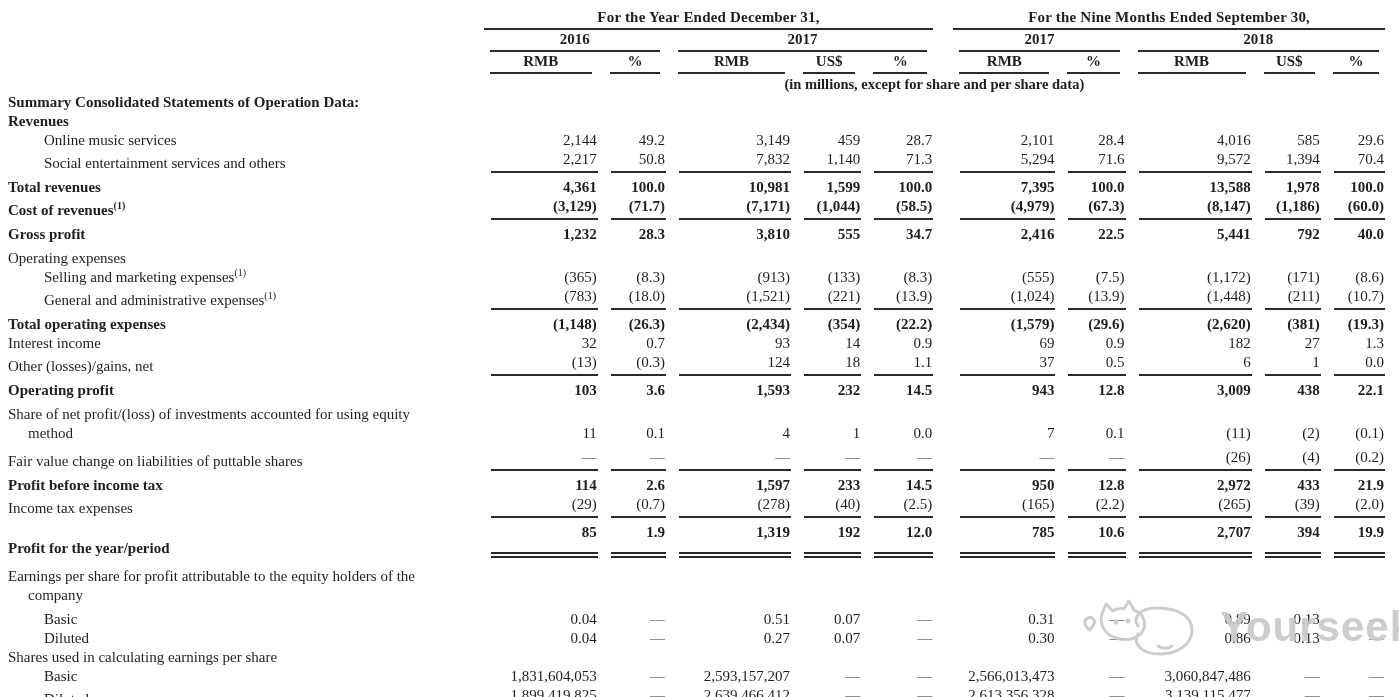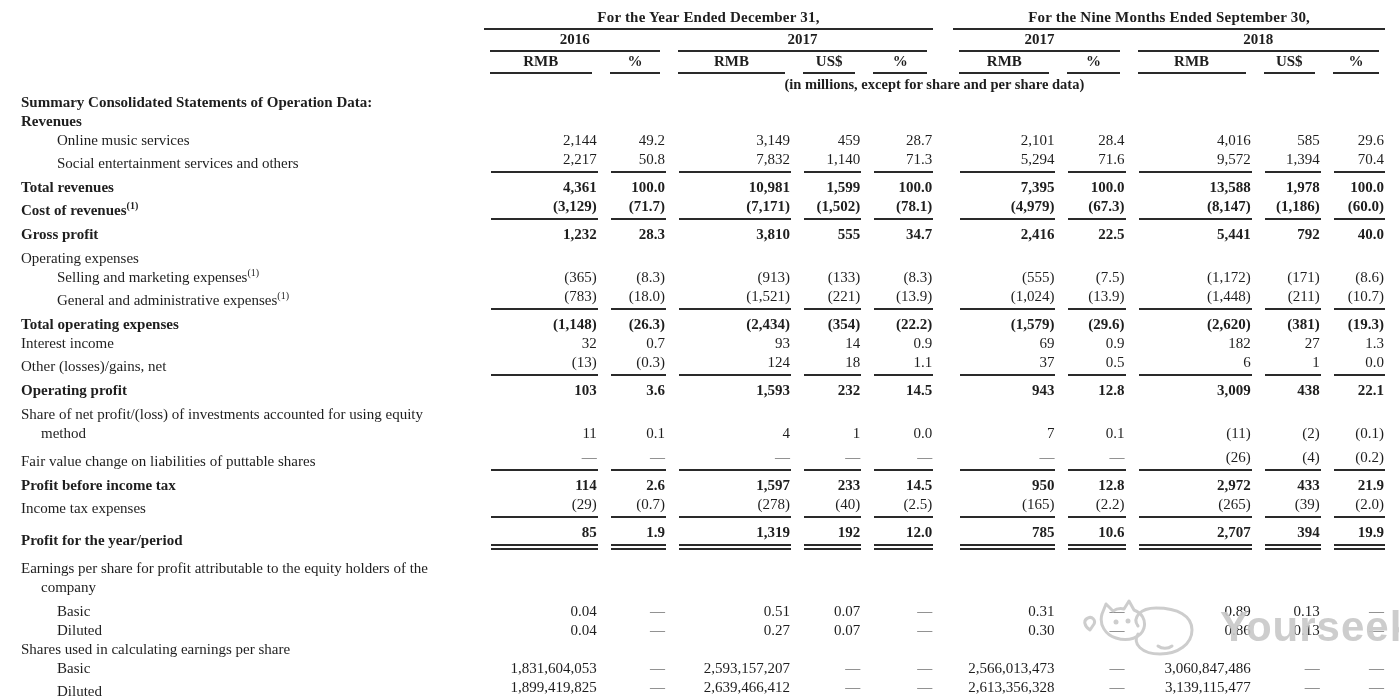--- a/index.html
+++ b/index.html
@@ -38,29 +38,29 @@
   .note {
     text-align:center; font-weight:bold; font-size:14.5px;
     padding-top:2px; line-height:17px;
   }
 
   tbody td { vertical-align:bottom; font-size:15px; line-height:19px; padding:0; }
   tr.gap  > td { padding-top:5px; }
   tr.gap2 > td { padding-top:9px; }
   tr.bold { font-weight:bold; }
 
-  td.lblcell { padding-left:21px; }
+  td.lblcell { padding-left:8px; }
   .l1.ind1 { padding-left:36px; }
   .l2 { padding-left:20px; }
   sup { font-size:10px; line-height:0; }
 
   td.num { text-align:right; }
   td.num .v { margin:0 3px 0 10px; padding-right:1px; }
   .v.rule  { border-bottom:2px solid #2a2a2a; padding-bottom:2px; }
-  .v.rule2 { border-bottom:6px double #2a2a2a; padding-bottom:2px; }
+  .v.rule2 { border-bottom:6px double #2a2a2a; padding-bottom:10px; }
   .v.dash { color:#6e6e6e; }
   td.sp { width:14px; }
 
   .watermark {
     position:absolute; left:1080px; top:596px;
     display:flex; align-items:center; z-index:5;
     color:#c4c4c4; pointer-events:none; opacity:.9;
   }
   .watermark svg { flex:0 0 auto; }
   .watermark .wm-text {
@@ -344,24 +344,24 @@
           <td class="num">
             <div class="v rule">(3,129)</div>
           </td>
           <td class="num">
             <div class="v rule">(71.7)</div>
           </td>
           <td class="num">
             <div class="v rule">(7,171)</div>
           </td>
           <td class="num">
-            <div class="v rule">(1,502)</div>
-          </td>
-          <td class="num">
-            <div class="v rule">(78.1)</div>
+            <div class="v rule">(1,044)</div>
+          </td>
+          <td class="num">
+            <div class="v rule">(58.5)</div>
           </td>
           <td class="sp"></td>
           <td class="num">
             <div class="v rule">(4,979)</div>
           </td>
           <td class="num">
             <div class="v rule">(67.3)</div>
           </td>
           <td class="num">
             <div class="v rule">(8,147)</div>

